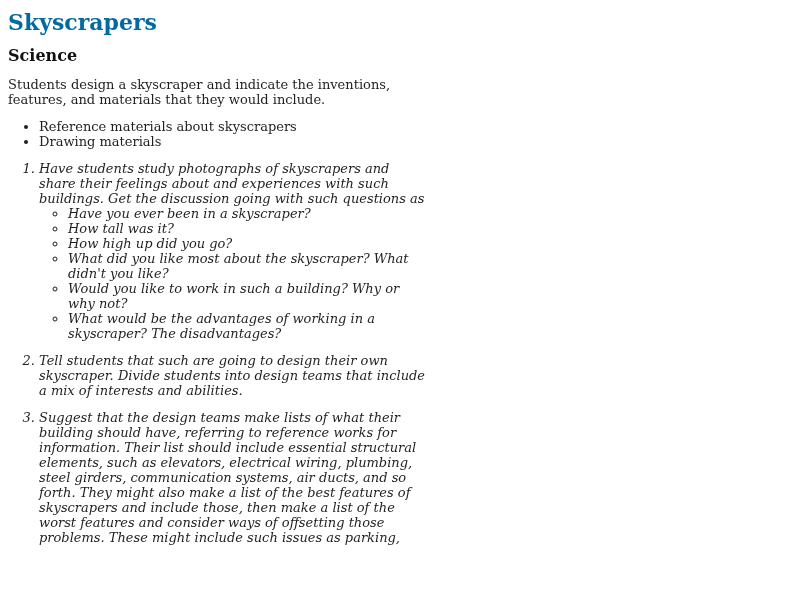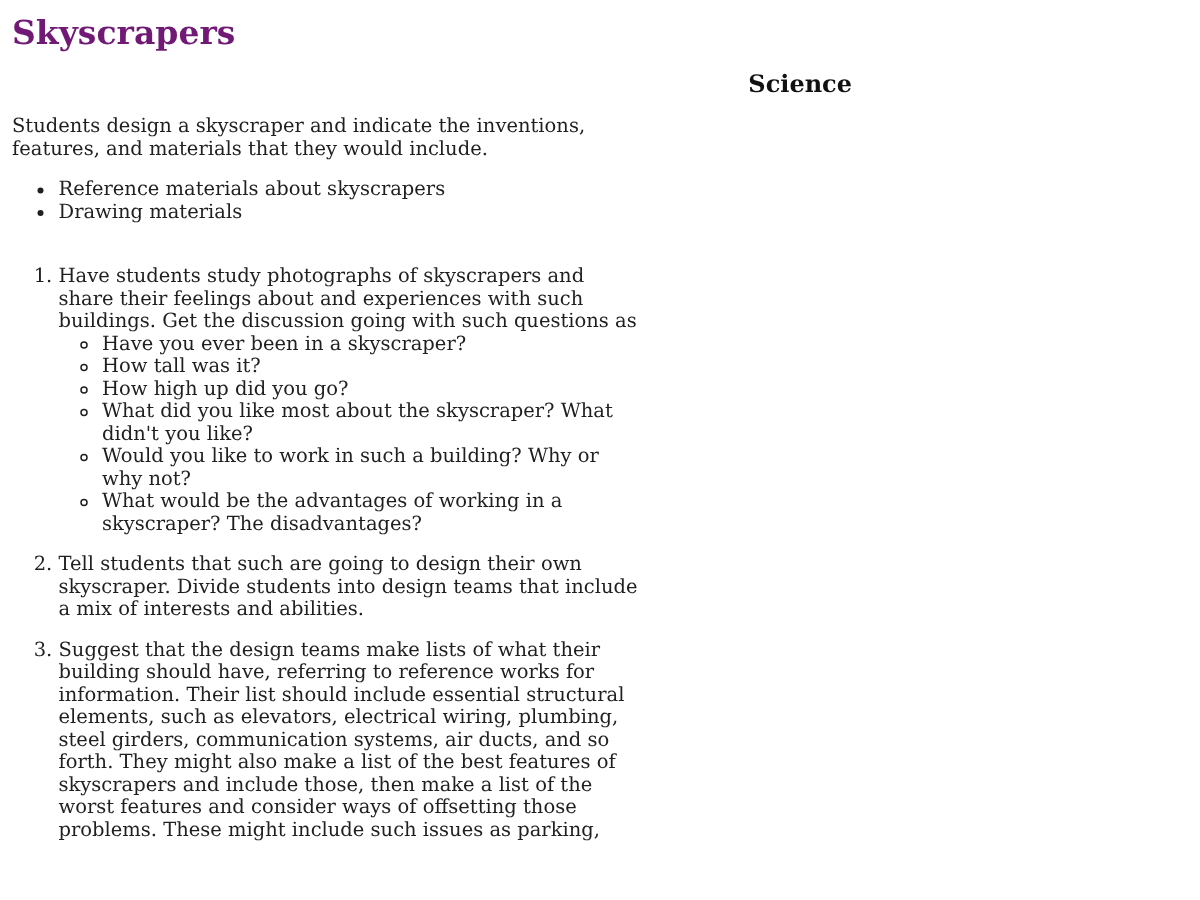--- a/index.html
+++ b/index.html
@@ -17,49 +17,49 @@
     font-family: "DejaVu Serif", serif;
     font-size: 13px;
     line-height: 15px;
   }
   .doc { width: 560px; }
   h1 {
     font-size: 22px;
     line-height: 25px;
     font-weight: bold;
     margin: 2px 0 12px 0;
-    color: #701a75;
+    color: #0369a1;
   }
   h2 {
     font-size: 16px;
     line-height: 18px;
     font-weight: bold;
     margin: 12px 0;
     color: #111111;
-    text-align: right;
   }
   h3 {
     font-size: 13.5px;
     line-height: 15px;
     font-weight: bold;
     margin: 12px 0;
     color: #111111;
   }
   p { margin: 12px 0; }
   .wrap { white-space: pre-line; }
   ul.materials {
     margin: 12px 0;
     padding-left: 31px;
     list-style-type: disc;
   }
   ul.materials > li { margin: 0; }
   ol.steps {
-    margin: 28px 0;
+    margin: 12px 0;
     padding-left: 31px;
     list-style-type: decimal;
+    font-style: italic;
   }
   ol.steps > li { margin: 0 0 12px 0; }
   ul.questions {
     margin: 0;
     padding-left: 29px;
     list-style-type: circle;
   }
   ul.questions > li { margin: 0; }
 </style>
 </head>

